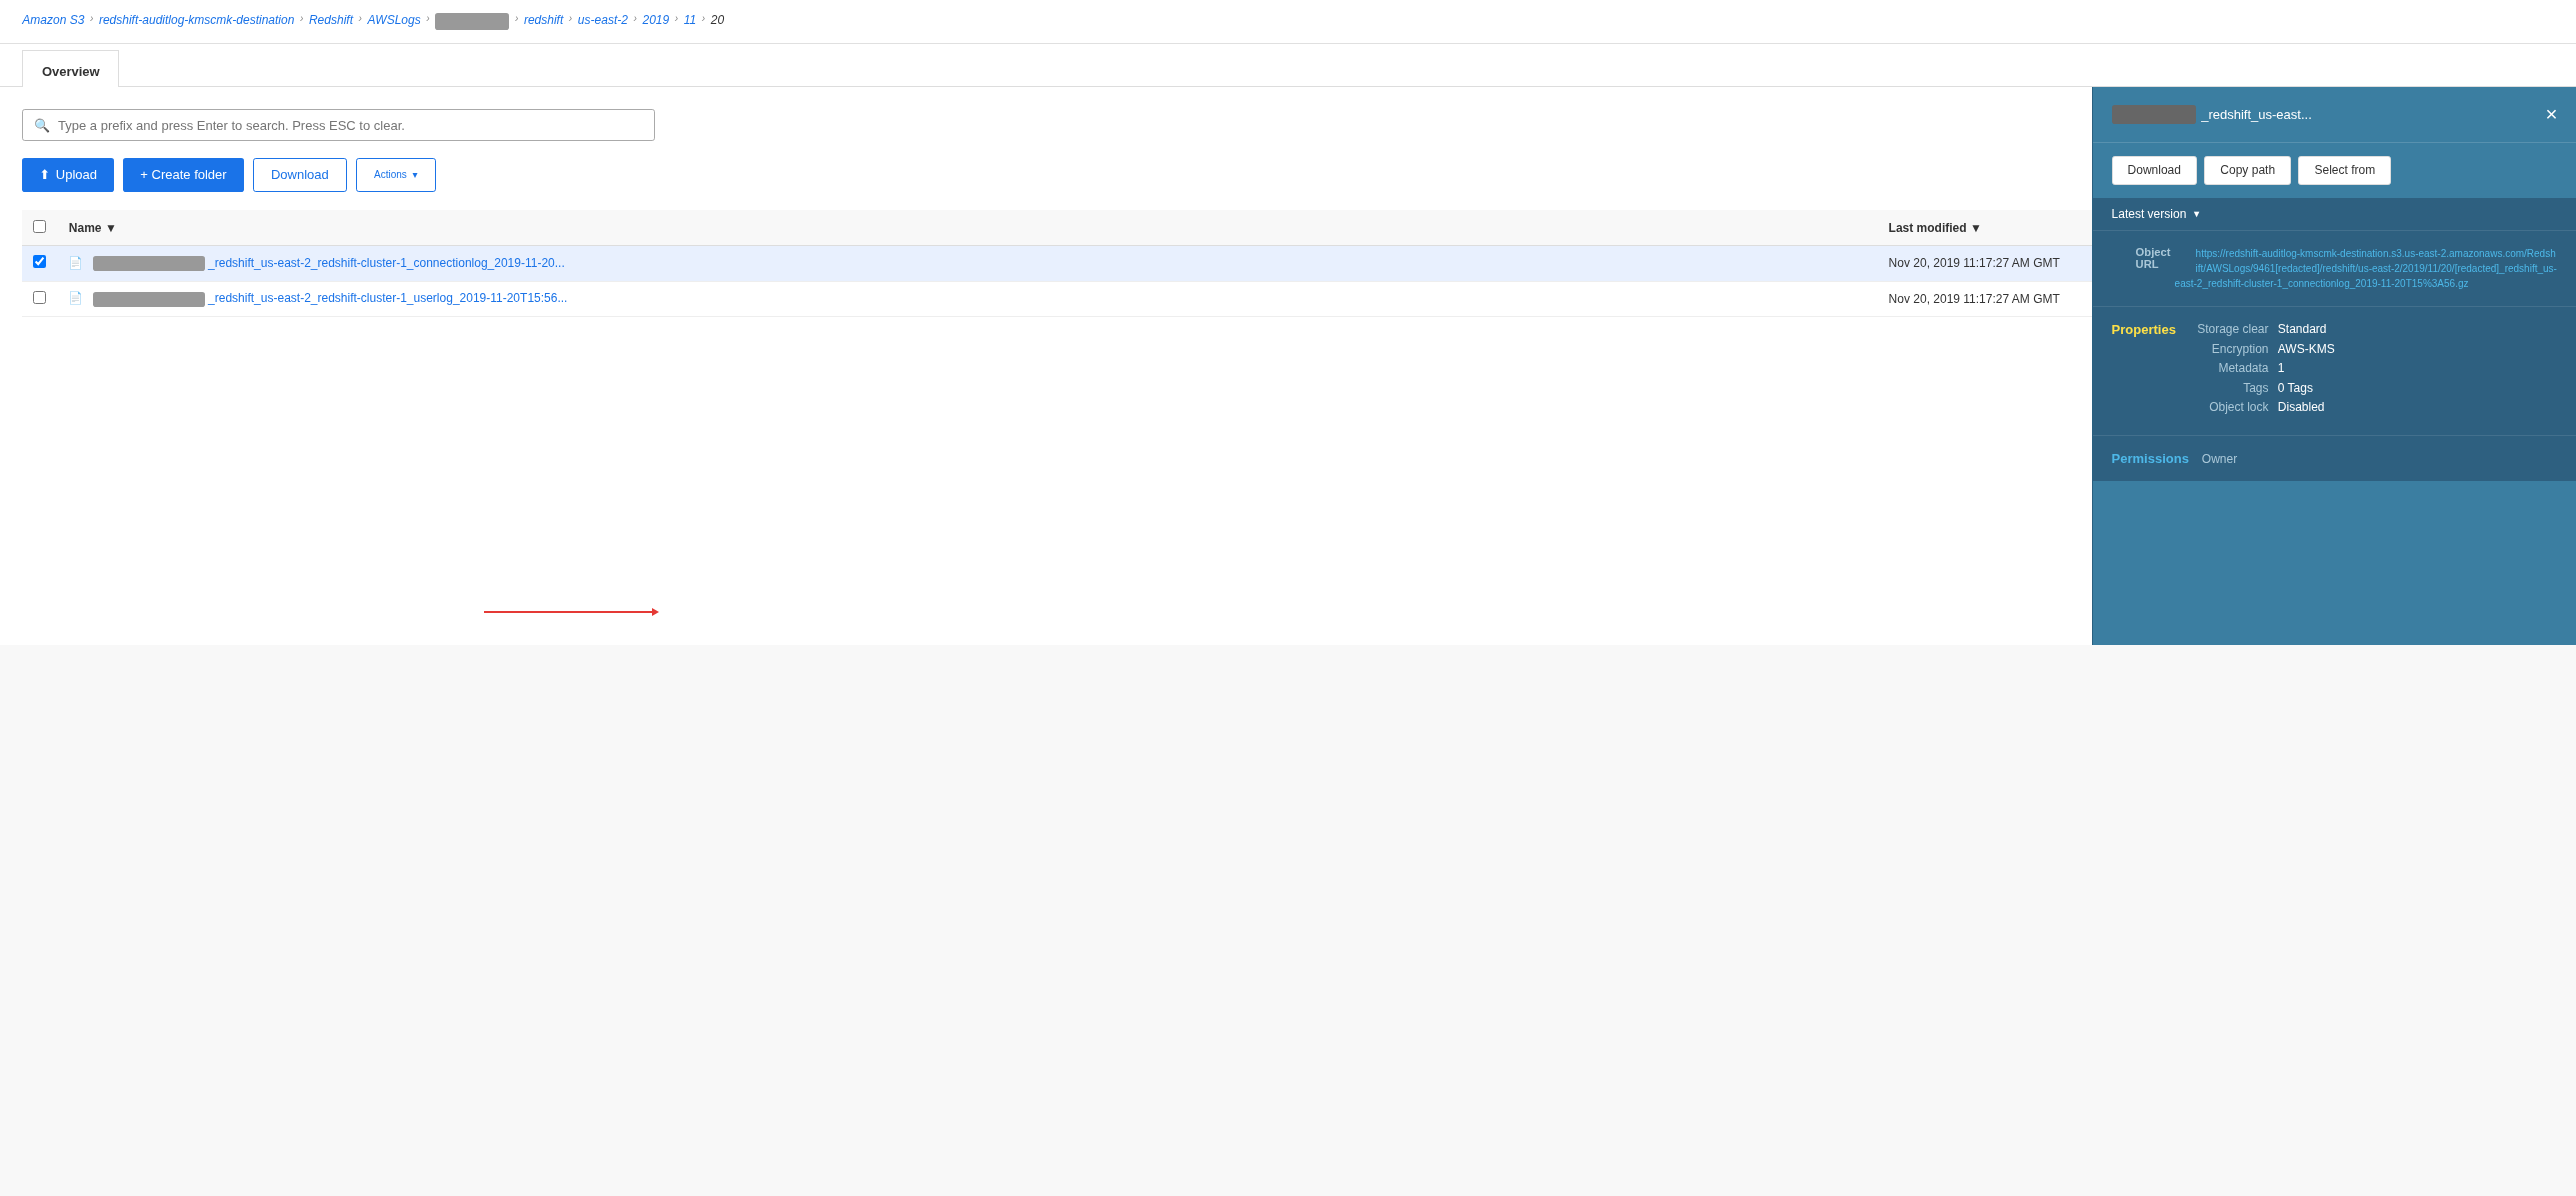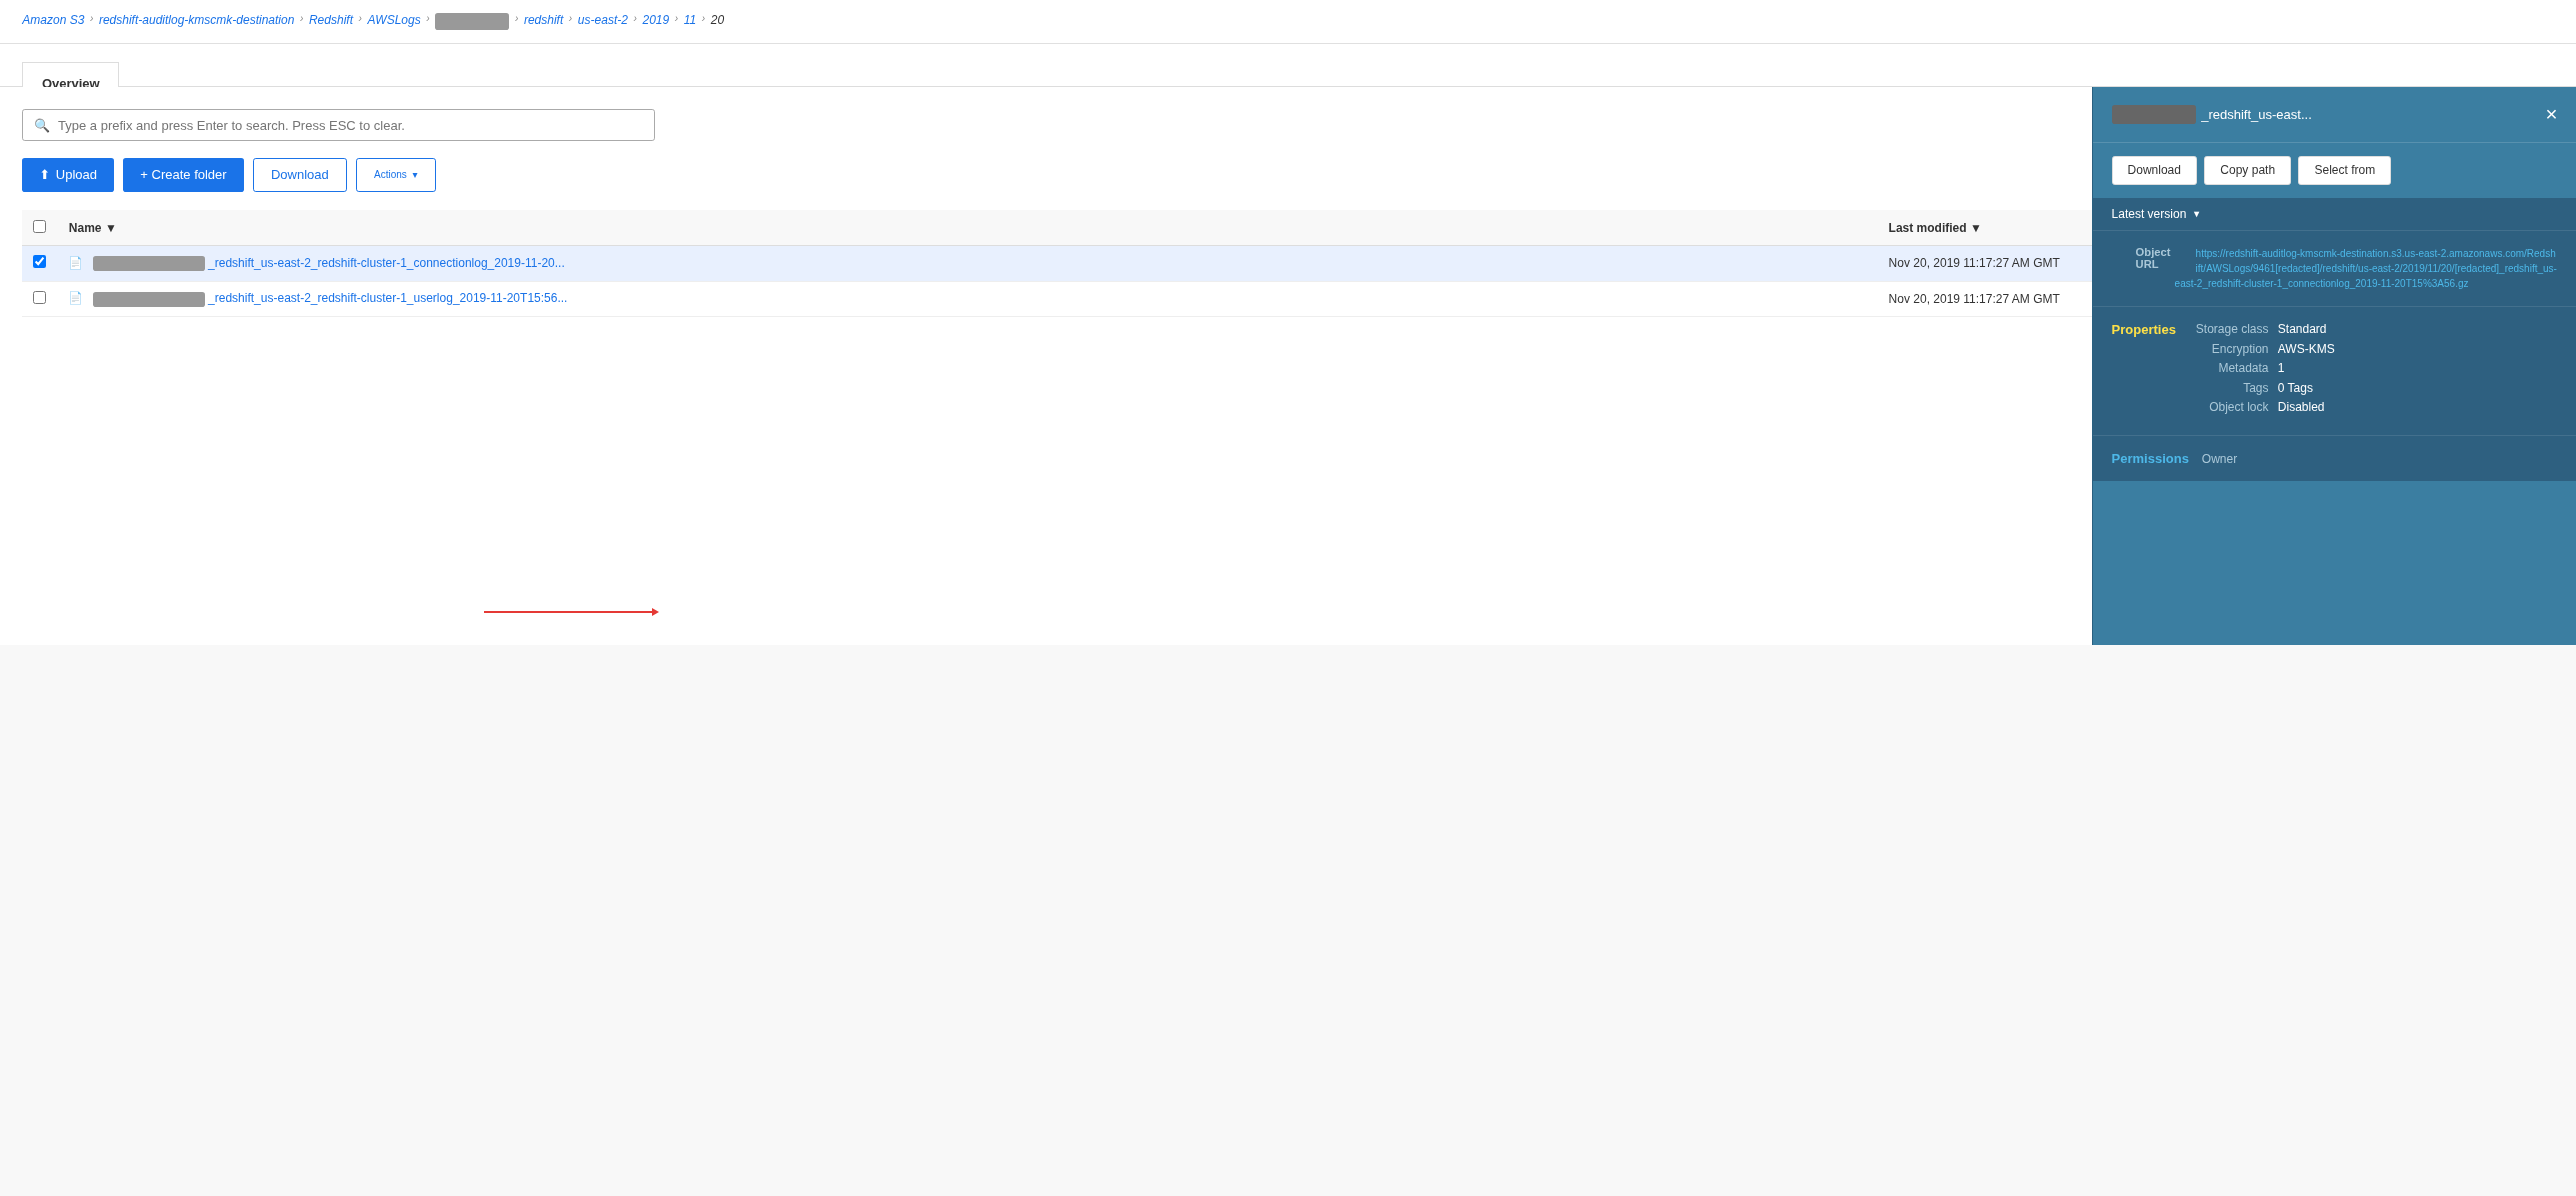--- a/index.html
+++ b/index.html
@@ -11,21 +11,21 @@
       padding: 13px 22.3px; background: #fff; border-bottom: 0.9px solid #e0e0e0;
       font-size: 12px;
       font-style: italic;
     }
     .breadcrumb a { color: #1a73e8; text-decoration: none; }
     .breadcrumb .sep { color: #888; font-size: 10.2px; }
     .breadcrumb .redacted { background: #999; border-radius: 2.8px; width: 74px; height: 17px; display: inline-block; vertical-align: middle; }
 
     
     .tabs { display: flex; background: #fff; border-bottom: 0.9px solid #ddd; padding: 0 22.3px; }
-    .tab { padding: 13px 18.6px; border: 0.9px solid transparent; border-bottom: none; font-weight: 600; font-size: 13px; color: #333; cursor: pointer; position: relative; top: 18px; background: #fff; border-color: #ddd #ddd #fff #ddd; }
+    .tab { padding: 13px 18.6px; border: 0.9px solid transparent; border-bottom: none; font-weight: 600; font-size: 13px; color: #333; cursor: pointer; position: relative; top: 6px; background: #fff; border-color: #ddd #ddd #fff #ddd; }
 
     
     .main { padding: 22.3px; background: #fff; min-height: 558px; position: relative; }
 
     
     .search-bar {
       display: flex; align-items: center;
       border: 0.9px solid #aaa; border-radius: 2.8px;
       padding: 7.4px 11.2px; width: 633px; margin-bottom: 17px;
       background: #fff;
@@ -249,21 +249,21 @@
       <span class="object-url-label">Object URL</span>
       <a href="#" class="object-url-link">https://redshift-auditlog-kmscmk-destination.s3.us-east-2.amazonaws.com/Redshift/AWSLogs/9461[redacted]/redshift/us-east-2/2019/11/20/[redacted]_redshift_us-east-2_redshift-cluster-1_connectionlog_2019-11-20T15%3A56.gz</a>
       <div class="clear"></div>
     </div>
 
     <div class="properties-section">
       <div style="display:flex; gap: 18.6px; flex-wrap: wrap;">
         <span class="properties-title">Properties</span>
         <div>
           <div class="prop-row">
-            <span class="prop-key">Storage class</span>
+            <span class="prop-key">Storage clear</span>
             <span class="prop-val">Standard</span>
           </div>
           <div class="prop-row">
             <span class="prop-key">Encryption</span>
             <span class="prop-val">AWS-KMS</span>
           </div>
           <div class="prop-row">
             <span class="prop-key">Metadata</span>
             <span class="prop-val">1</span>
           </div>

